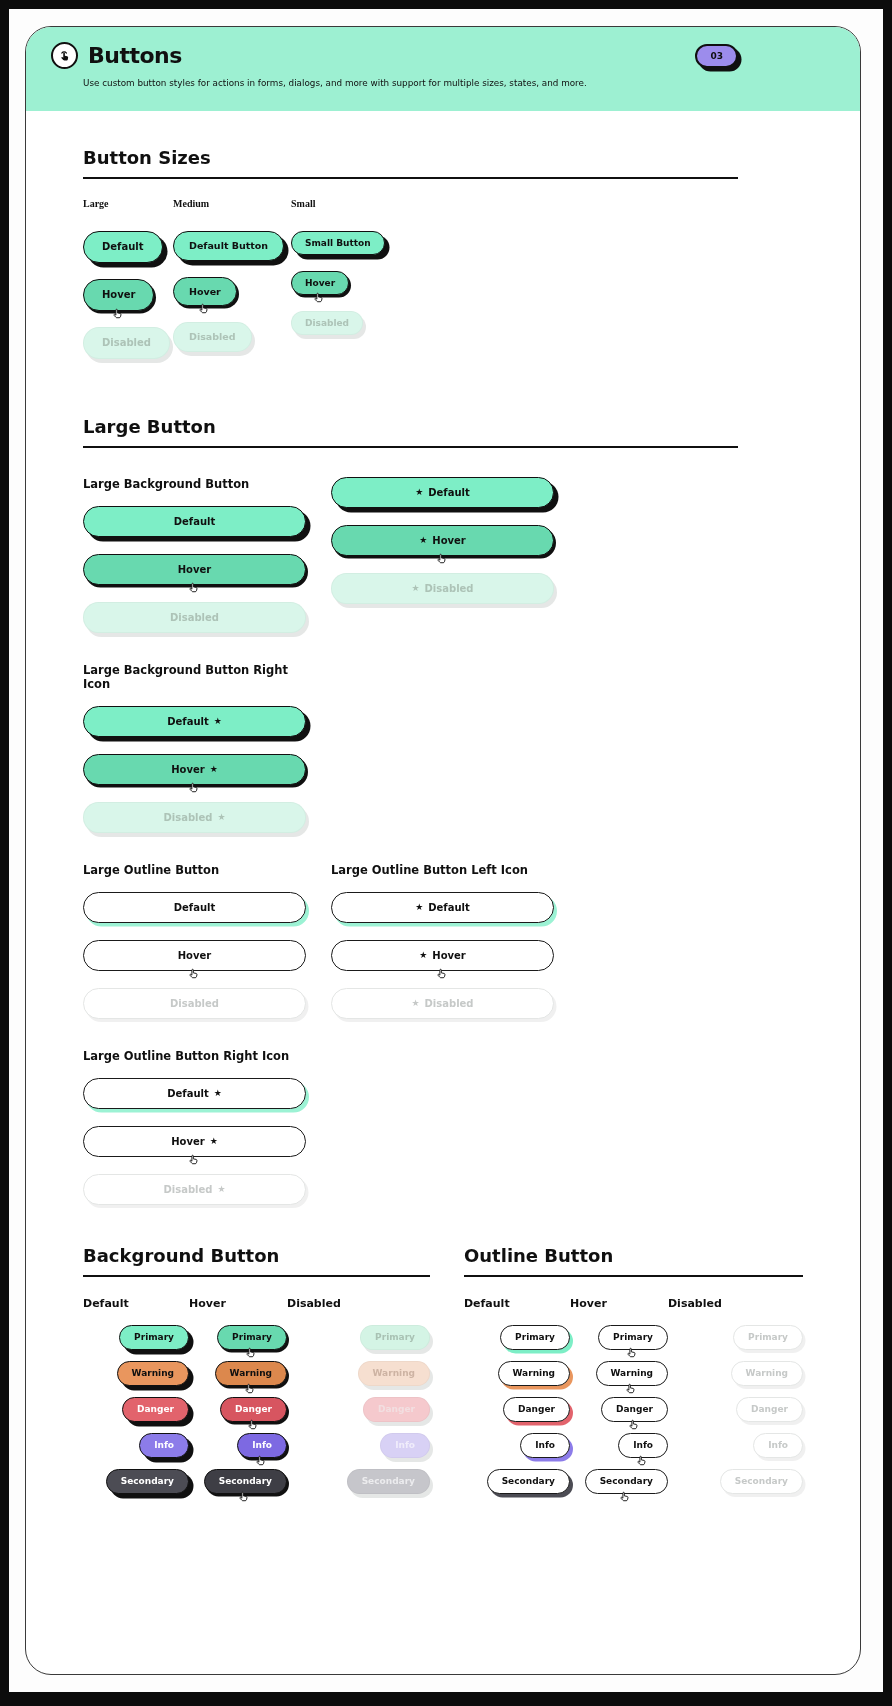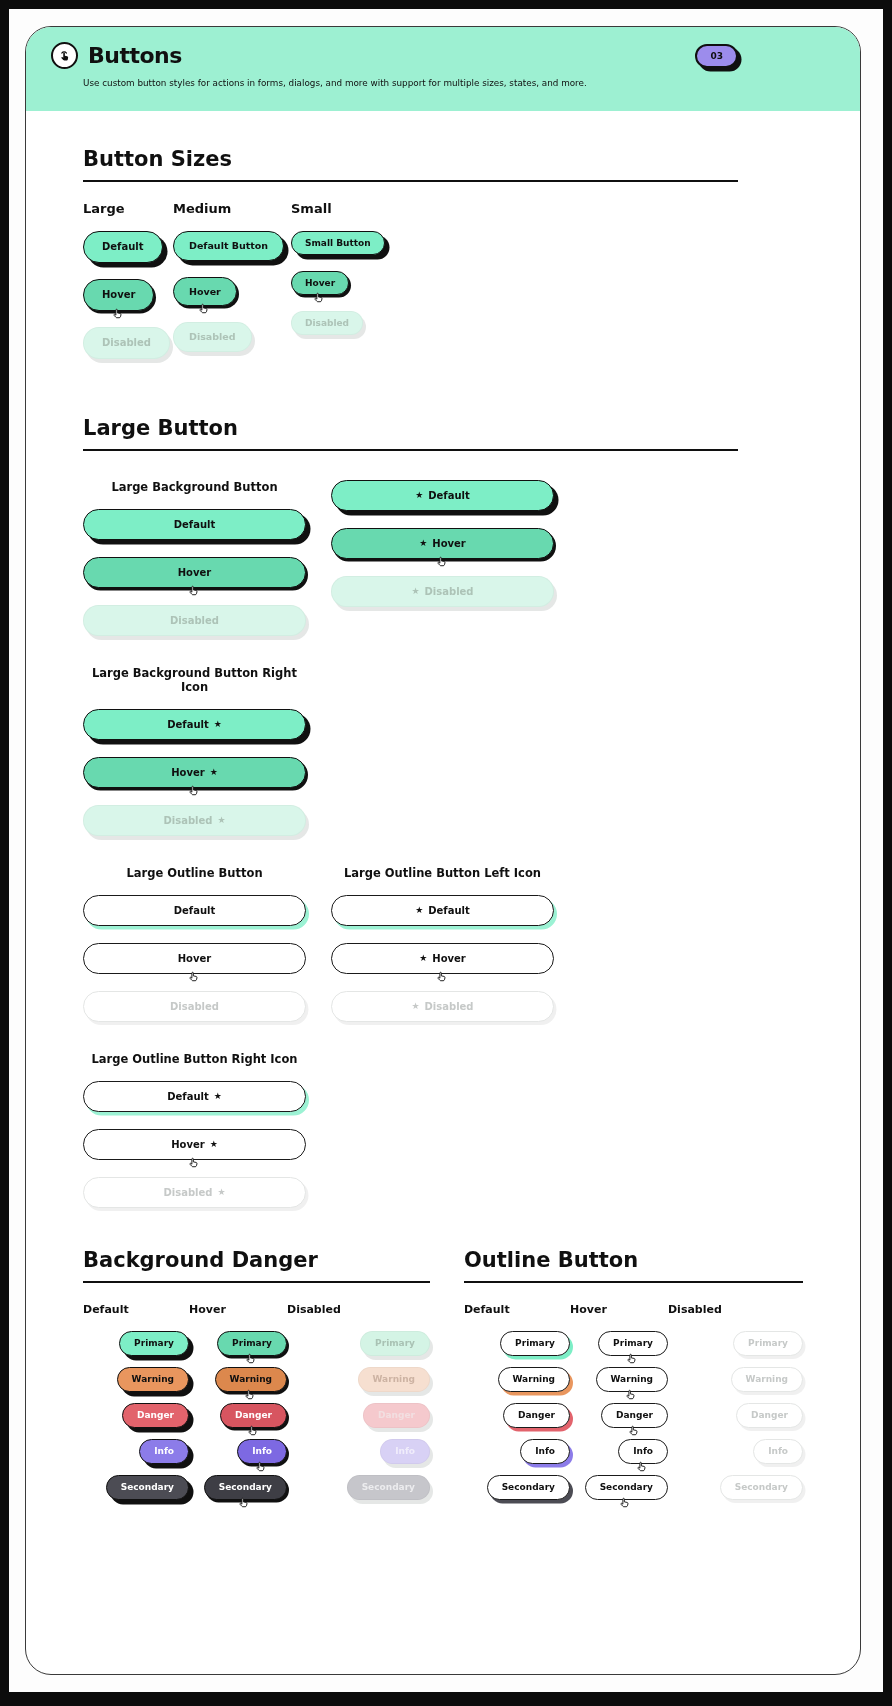--- a/index.html
+++ b/index.html
@@ -39,21 +39,21 @@
     margin-left:auto; margin-right:98px;
     border:2px solid #101010; border-radius:999px;
     padding:5px 13px; font-size:9px; font-weight:700;
     box-shadow:3.5px 3.5px 0 #101010;
   }
   .hd-sub { margin:9px 0 0 32px; font-size:8.8px; font-weight:400; }
 
   
   main { padding:36px 57px 0 57px; }
   .sec-title {
-    font-size:21px; font-weight:800; margin:0;
+    font-size:18px; font-weight:800; margin:0;
     padding-bottom:9px; border-bottom:2.5px solid #101010;
   }
   .w-main { width:655px; }
 
   
   .btn {
     position:relative; display:inline-flex; align-items:center; justify-content:center;
     gap:5px; border-radius:999px; font-weight:700; white-space:nowrap; line-height:1;
   }
   .star { font-size:9px; line-height:1; }
@@ -74,27 +74,27 @@
     position:absolute; left:50%; bottom:-10px; transform:translateX(-60%);
     width:13px; height:13px; pointer-events:none;
   }
   .cursor svg { display:block; width:13px; height:13px; }
 
   
   #sec-sizes { margin-bottom:57px; }
   .size-grid { display:flex; margin-top:19px; }
   .size-col:nth-child(1) { width:90px; }
   .size-col:nth-child(2) { width:118px; }
-  .col-label { font-size:13px; font-weight:700; margin-bottom:15px; }
+  .col-label { font-size:10px; font-weight:700; margin-bottom:22px;font-family:Liberation Serif, serif; }
   .size-stack { display:flex; flex-direction:column; align-items:flex-start; gap:16px; }
 
   
   #sec-large .sec-title { margin-bottom:29px; }
   .lg-row { display:grid; grid-template-columns:223px 223px; column-gap:25px; margin-bottom:30px; }
-  .group h3 { font-size:11.5px; font-weight:700; margin:0 0 15px;text-align:center; }
+  .group h3 { font-size:11.5px; font-weight:700; margin:0 0 15px; }
   .stack-lg { display:flex; flex-direction:column; gap:17px; }
 
   
   .bottom-cols { display:flex; gap:34px; margin-top:40px; }
   .bottom-col-l { width:348px; }
   .bottom-col-r { width:340px; }
   .var-head, .var-grid { display:grid; grid-template-columns:106px 98px 1fr; }
   .var-head { margin:20px 0 15px; font-size:11px; font-weight:700; }
   .var-grid { row-gap:11px; }
   .var-cell { display:flex; align-items:center;justify-content:flex-end; }
@@ -318,21 +318,21 @@
                     <span class="star">★</span>
                   </div>
                 </div>
               </div>
             </div>
           </div>
       </section>
 
       <div class="bottom-cols">
         <section class="bottom-col-l" id="sec-bgvar">
-          <h2 class="sec-title">Background Danger</h2>
+          <h2 class="sec-title">Background Button</h2>
           <div class="var-head">
               <div class="">Default</div>
               <div class="">Hover</div>
               <div class="">Disabled</div>
             </div>
           <div class="var-grid">
               <div class="var-cell">
                 <div class="btn bg default pill" style="--vbg: #7deec6; --vbgh: #68d9af; --vbgd: #d4f4e5; --vt: #101010; --vtd: #a9c2b4;">
                   <span class="label">Primary</span>
                 </div>

